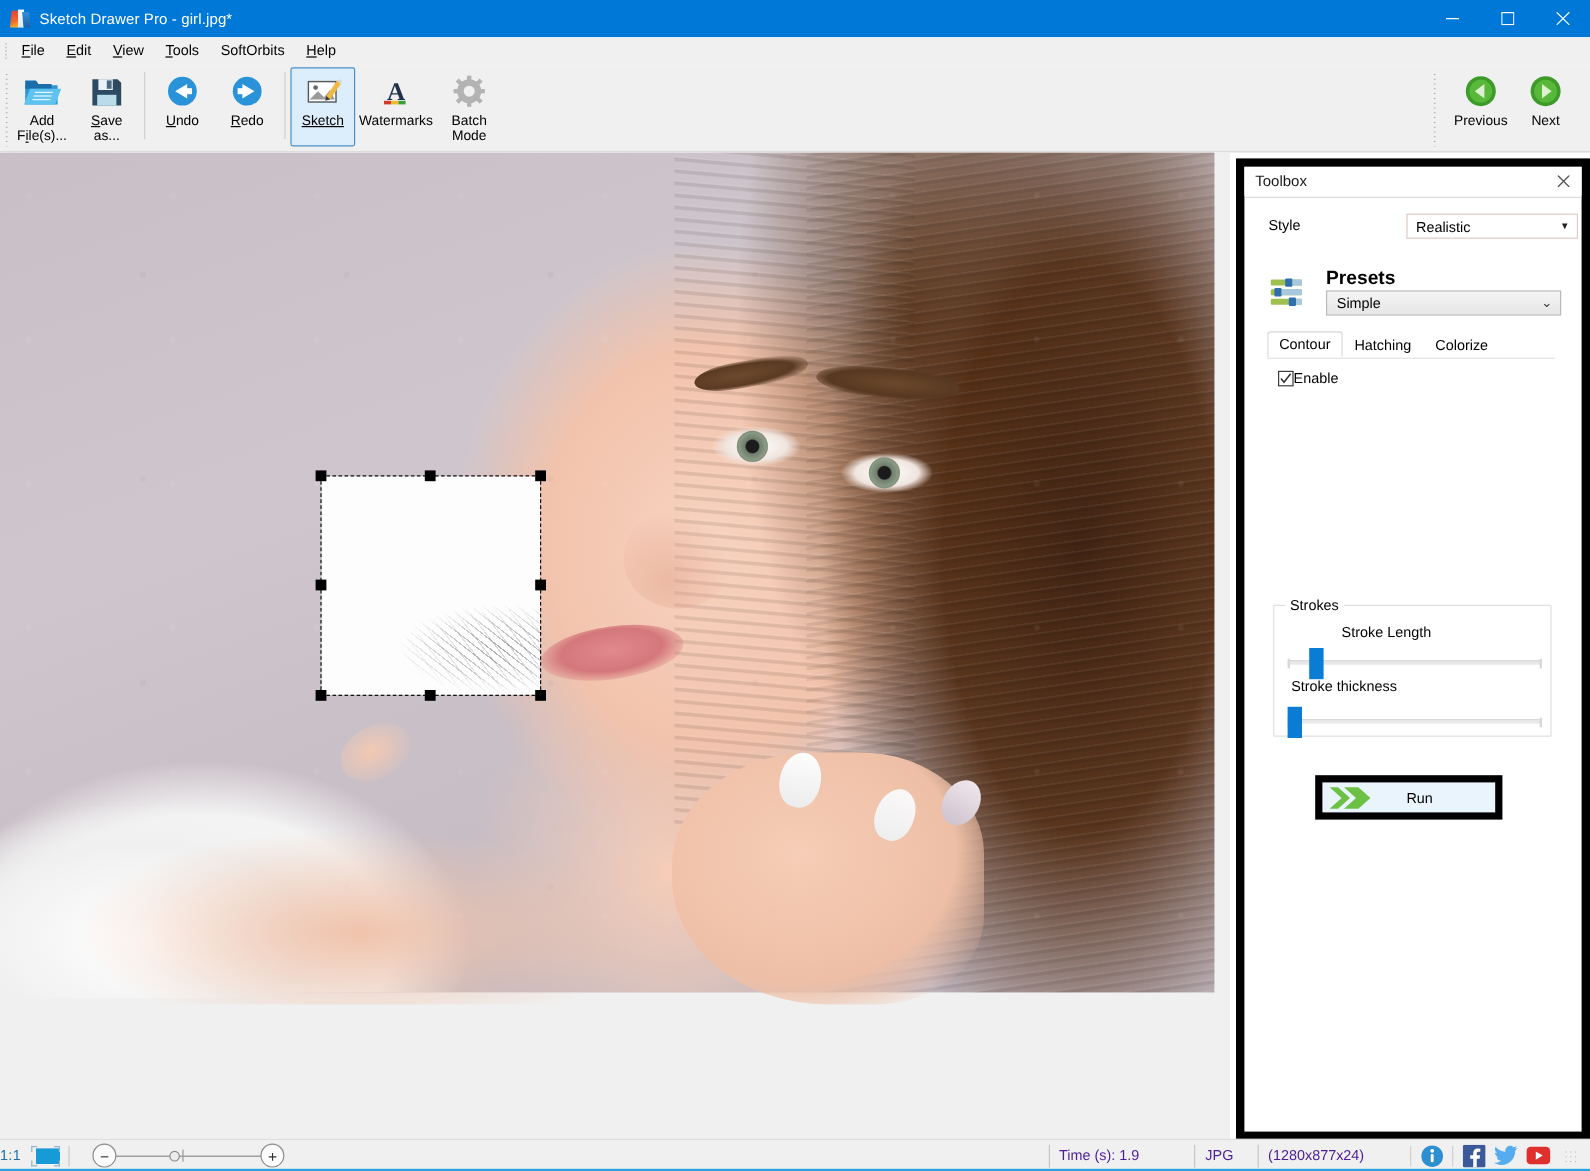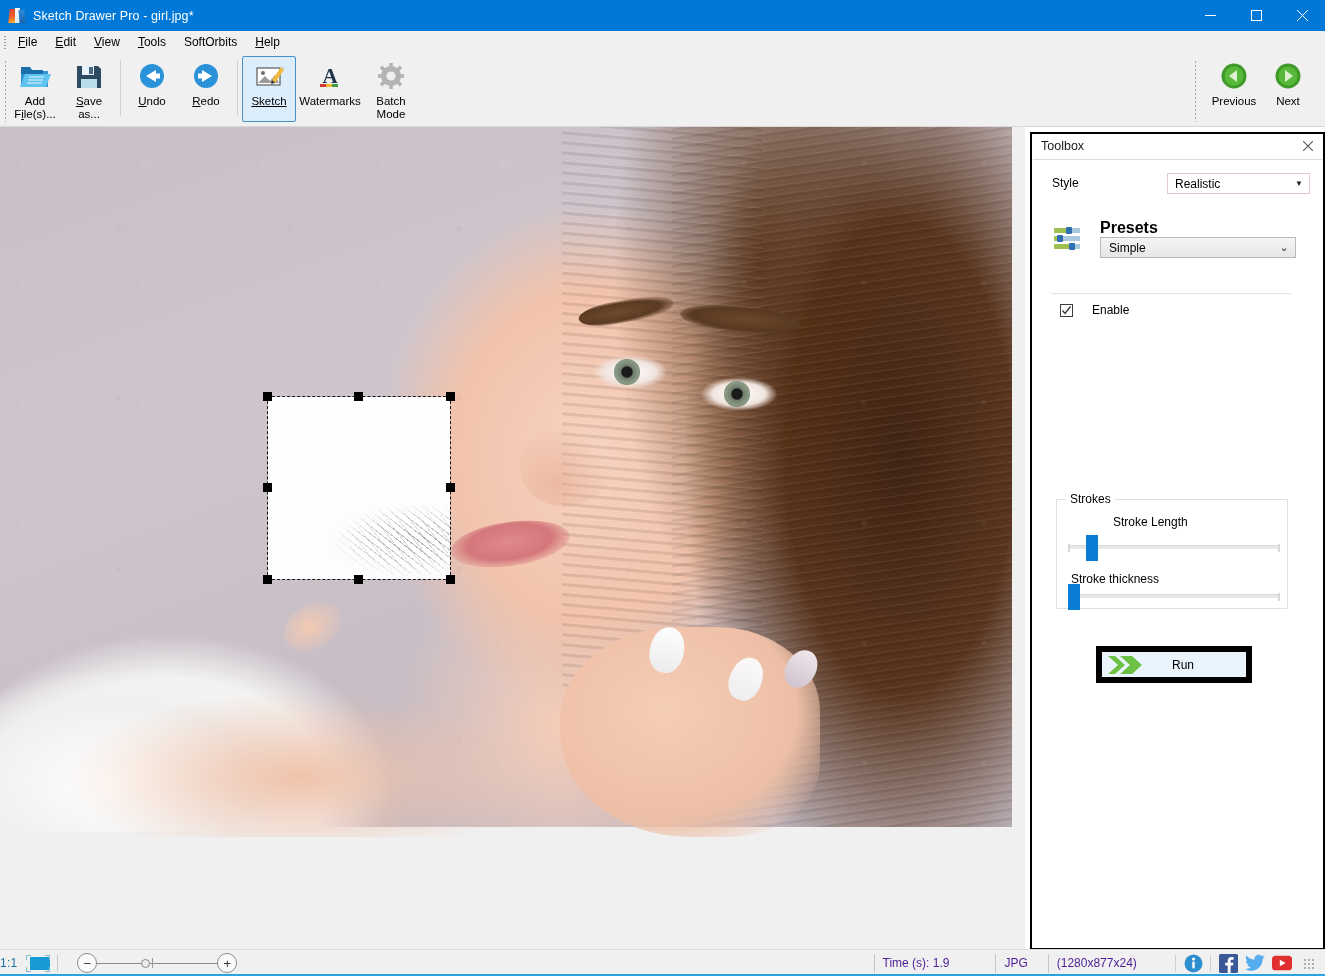--- a/index.html
+++ b/index.html
@@ -165,21 +165,21 @@
       repeating-linear-gradient(38deg, rgba(40,40,45,.38) 0px, rgba(40,40,45,.38) 1px, transparent 1px, transparent 6px),
       repeating-linear-gradient(52deg, rgba(60,60,65,.22) 0px, rgba(60,60,65,.22) 1px, transparent 1px, transparent 9px);
     -webkit-mask-image:radial-gradient(ellipse 110px 48px at 72% 62%, #000 0%, rgba(0,0,0,.55) 45%, transparent 78%);
     mask-image:radial-gradient(ellipse 110px 48px at 72% 62%, #000 0%, rgba(0,0,0,.55) 45%, transparent 78%);
   }
   .handle{ position:absolute; width:9px; height:9px; background:#000; }
 
   
   .toolbox{
     position:absolute; left:1030px; top:132px; width:295px; height:818px;
-    background:#ffffff; border:2px solid #000000;
+    background:#ffffff; border:7px solid #000000;
   }
   .tbx-head{
     height:24px; display:flex; align-items:center; justify-content:space-between;
     padding:0 6px 0 9px; background:#ffffff;
   }
   .tbx-head .t{ font-size:12.5px; color:#1a1a1a; }
   .tbx-close{ width:18px; height:18px; display:flex; align-items:center; justify-content:center;
     color:#555; font-size:13px; cursor:default; }
   .tbx-body{ position:absolute; left:1px; top:25px; right:1px; bottom:1px;
     background:#fff; border-top:1px solid #dcdcdc; }
@@ -210,21 +210,21 @@
   .tabstrip{
     position:absolute; left:18px; top:111px; width:240px; height:22px;
     display:flex; align-items:flex-end;
   }
   .tab{ padding:3px 9px 3px 9px; font-size:12px; color:#000; cursor:default;
         border:1px solid transparent; border-bottom:none;}
   .tab.active{ background:#fff; border:1px solid #d0d0d0; border-bottom:1px solid #fff;
         border-radius:3px 3px 0 0;}
   .tabs-underline{ position:absolute; left:18px; top:133px; width:240px; height:1px; background:#e3e3e3;}
 
-  .chk-row{ position:absolute; left:27px; top:143px; display:flex; align-items:center; gap:19px;}
+  .chk-row{ position:absolute; left:27px; top:143px; display:flex; align-items:center; gap:0;}
   .chkbox{ width:13px; height:13px; border:1px solid #3c3c3c; background:#fff;
      display:flex; align-items:center; justify-content:center;}
   .chkbox svg{ display:block; }
   .chk-row .cl{ font-size:12px; color:#000; }
 
   .group{
     position:absolute; border:1px solid #e0e0e0; border-radius:1px;
   }
   .group > .gtitle{
     position:absolute; left:9px; top:-8px; background:#fff; padding:0 4px;
@@ -524,20 +524,25 @@
         <rect x="16" y="17" width="6" height="7" rx="1" fill="#2f6fb0"></rect>
         <rect x="22" y="18" width="5" height="5" rx="1" fill="#a8c8e0"></rect>
       </svg>
     </div>
     <div class="presets-lbl">Presets</div>
     <div class="combo-presets">
       <span class="cv">Simple</span>
       <span class="ar">⌄</span>
     </div>
 
+    <div class="tabstrip">
+      <div class="tab active"><span>Contour</span></div>
+      <div class="tab"><span>Hatching</span></div>
+      <div class="tab"><span>Colorize</span></div>
+    </div>
     <div class="tabs-underline"></div>
 
     <div class="chk-row">
       <div class="chkbox">
         <svg width="11" height="11" viewBox="0 0 11 11">
             <path d="M1.5 5.5 L4 8.5 L9.5 1.5" stroke="#333" stroke-width="1.3" fill="none"></path>
           </svg>
       </div>
       <div class="cl">Enable</div>
     </div>
@@ -546,21 +551,21 @@
     <div class="group" style="left:23px; top:339px; width:232px; height:110px;">
       <div class="gtitle">Strokes</div>
 
       <div class="slabel" style="left:12px; top:15px;margin-left:44px;">Stroke Length</div>
       <div class="track" style="left:11px; top:45px; width:212px;">
         <div class="tick-l"></div>
           <div class="tick-r"></div>
         <div class="thumb" style="left:18px;"></div>
       </div>
 
-      <div class="slabel" style="left:14px; top:72px;text-align:right;">Stroke thickness</div>
+      <div class="slabel" style="left:14px; top:60px;text-align:right;">Stroke thickness</div>
       <div class="track" style="left:11px; top:94px; width:212px;">
         <div class="tick-l"></div>
           <div class="tick-r"></div>
         <div class="thumb" style="left:0px;"></div>
       </div>
     </div>
 
   </div>
 </div>
 

